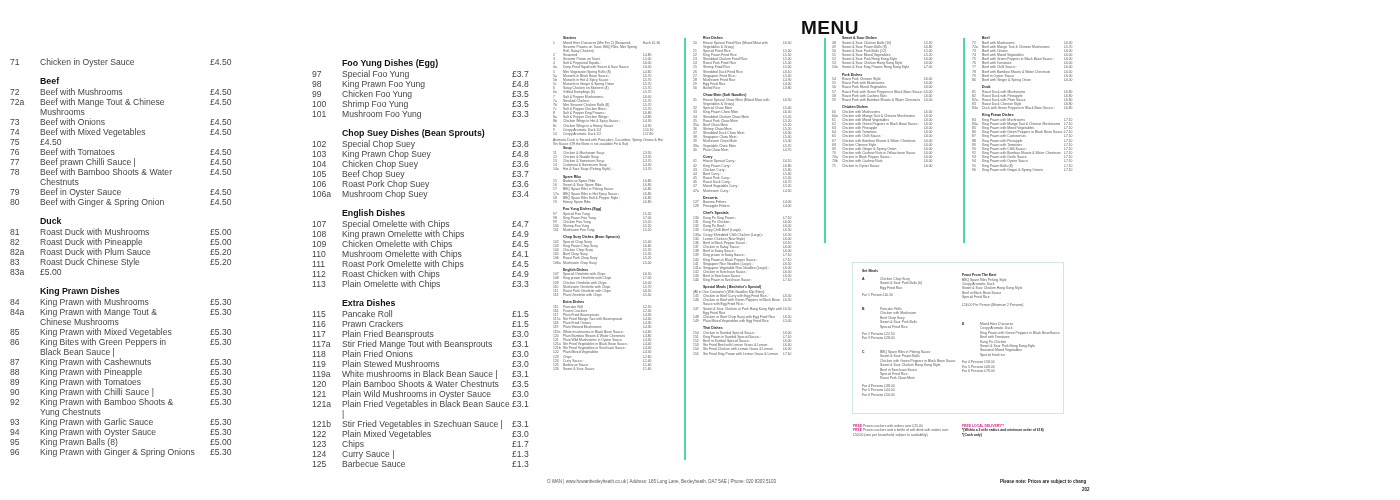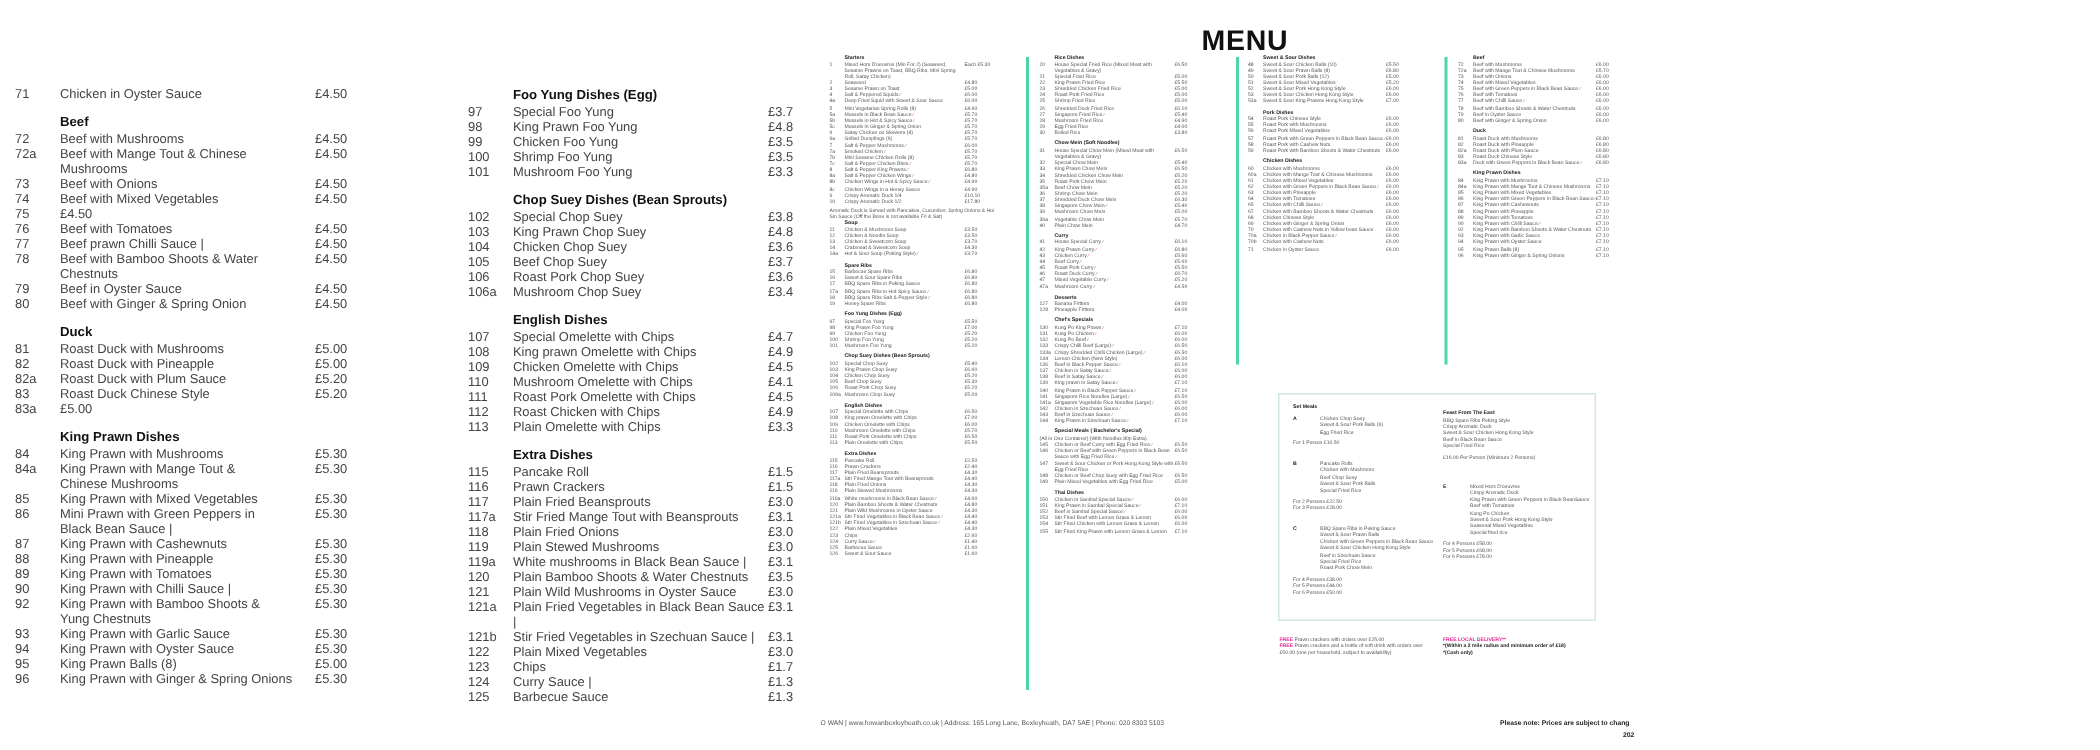--- a/index.html
+++ b/index.html
@@ -127,21 +127,21 @@
       <span class="name">Chinese Mushrooms</span>
       <span class="price"></span>
     </div>
     <div class="row">
       <span class="num">85</span>
       <span class="name">King Prawn with Mixed Vegetables</span>
       <span class="price">£5.30</span>
     </div>
     <div class="row">
       <span class="num">86</span>
-      <span class="name">Mini Prawn with Green Peppers in</span>
+      <span class="name">King Bites with Green Peppers in</span>
       <span class="price">£5.30</span>
     </div>
     <div class="row">
       <span class="num"></span>
       <span class="name">Black Bean Sauce |</span>
       <span class="price"></span>
     </div>
     <div class="row">
       <span class="num">87</span>
       <span class="name">King Prawn with Cashewnuts</span>

